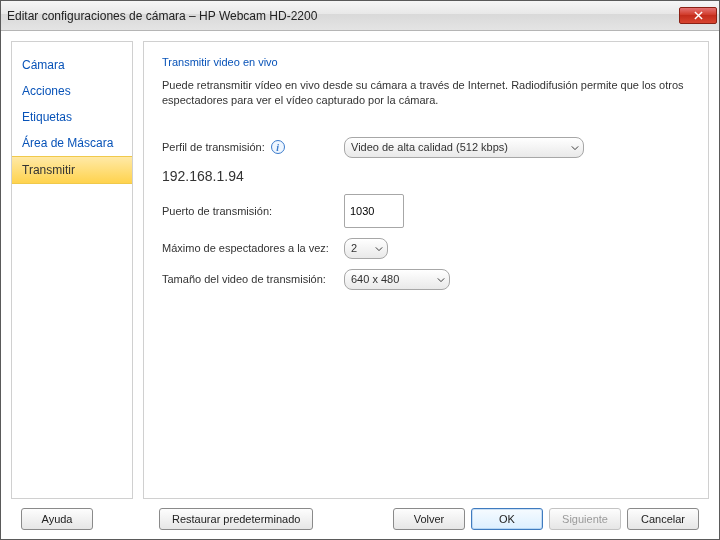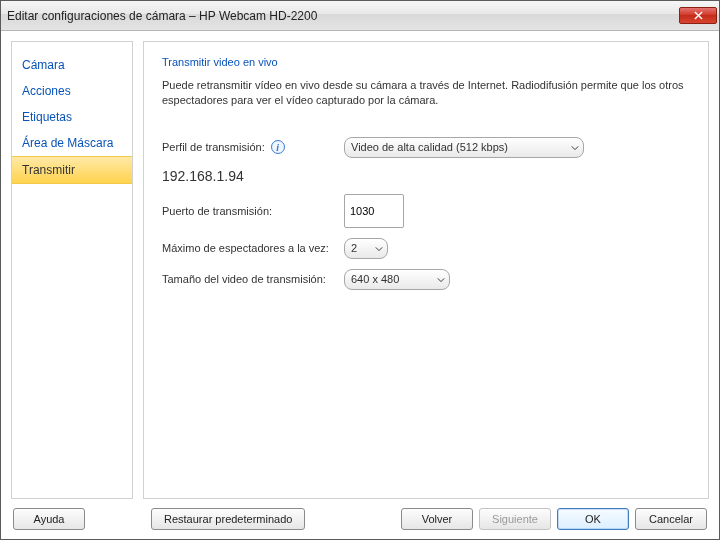--- a/index.html
+++ b/index.html
@@ -145,21 +145,21 @@
   padding: 16px 5px;
   font-size: 11px;
   background: #fff;
   border-radius: 2px;
 }
 .static-value { font-size: 14px; color: #333; }
 .footer {
   height: 40px;
   display: flex;
   align-items: center;
-  padding: 0 12px;
+  padding: 0 20px;
   gap: 6px;
 }
 .footer-spacer { flex: 1; }
 .btn {
   height: 22px;
   min-width: 72px;
   padding: 0 12px;
   border: 1px solid #8a8a8a;
   border-radius: 3px;
   background: linear-gradient(to bottom, #fdfdfd, #e6e6e6);
@@ -267,18 +267,18 @@
 
     </div>
   </div>
 
   <div class="footer">
     <button class="btn">Ayuda</button>
     <div style="width:54px"></div>
     <button class="btn wide">Restaurar predeterminado</button>
     <div class="footer-spacer"></div>
     <button class="btn">Volver</button>
+    <button class="btn primary">OK</button>
     <button class="btn" disabled="">Siguiente</button>
-    <button class="btn primary">OK</button>
     <button class="btn">Cancelar</button>
   </div>
 
 </div>
 
 </body></html>

